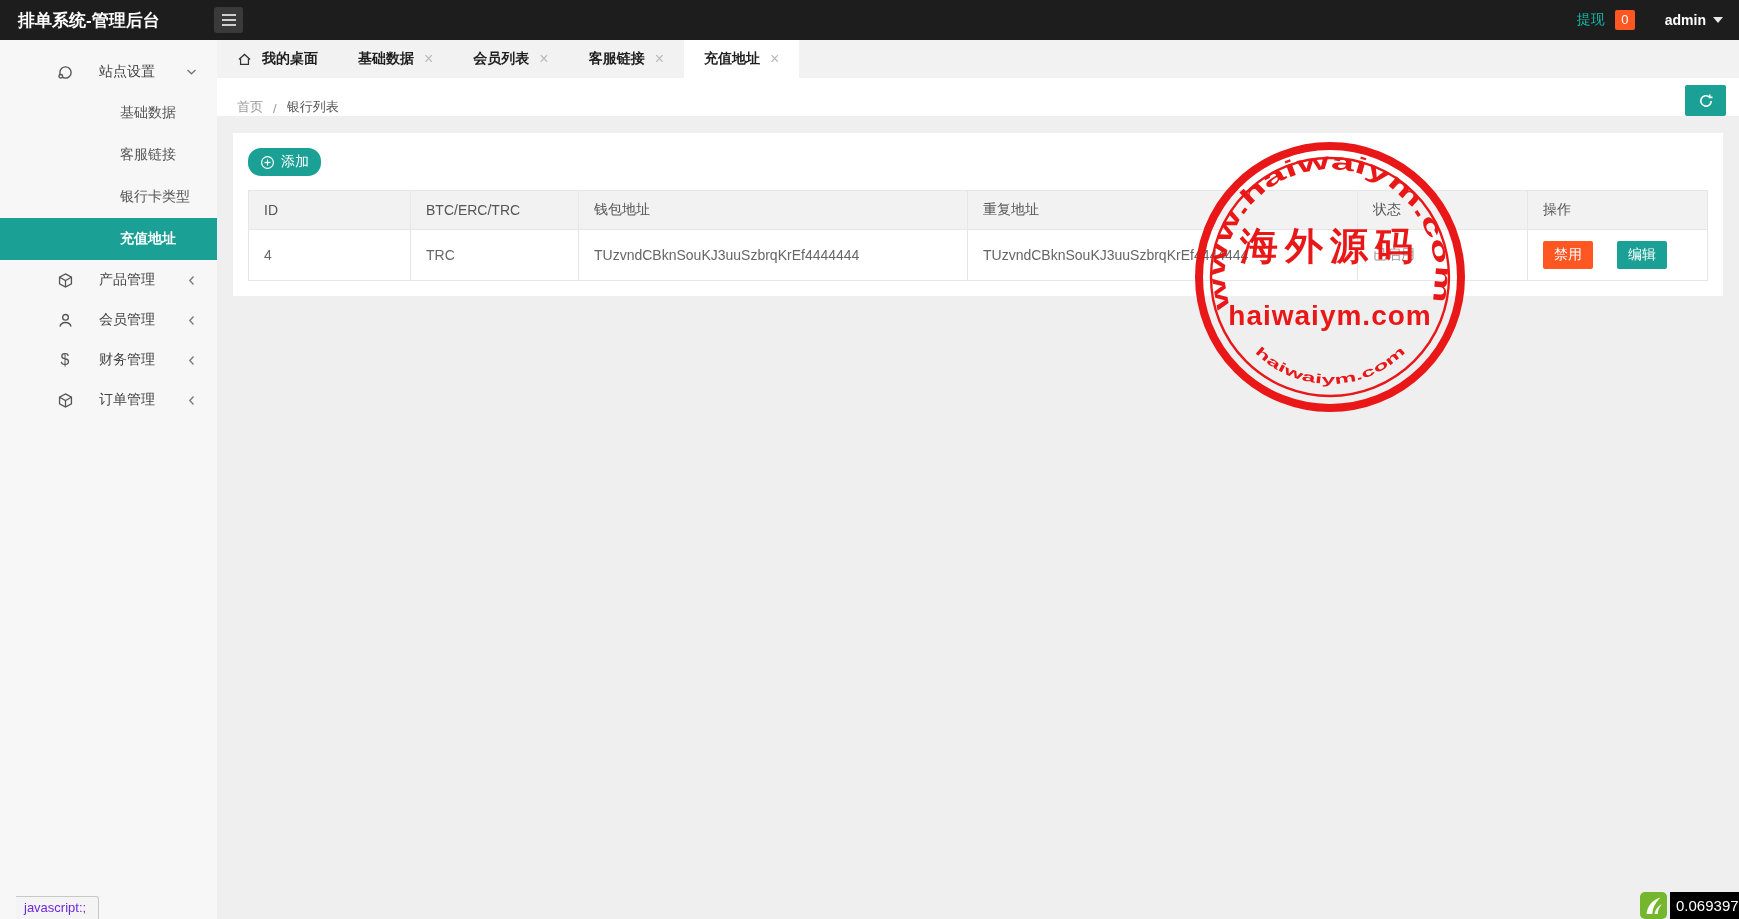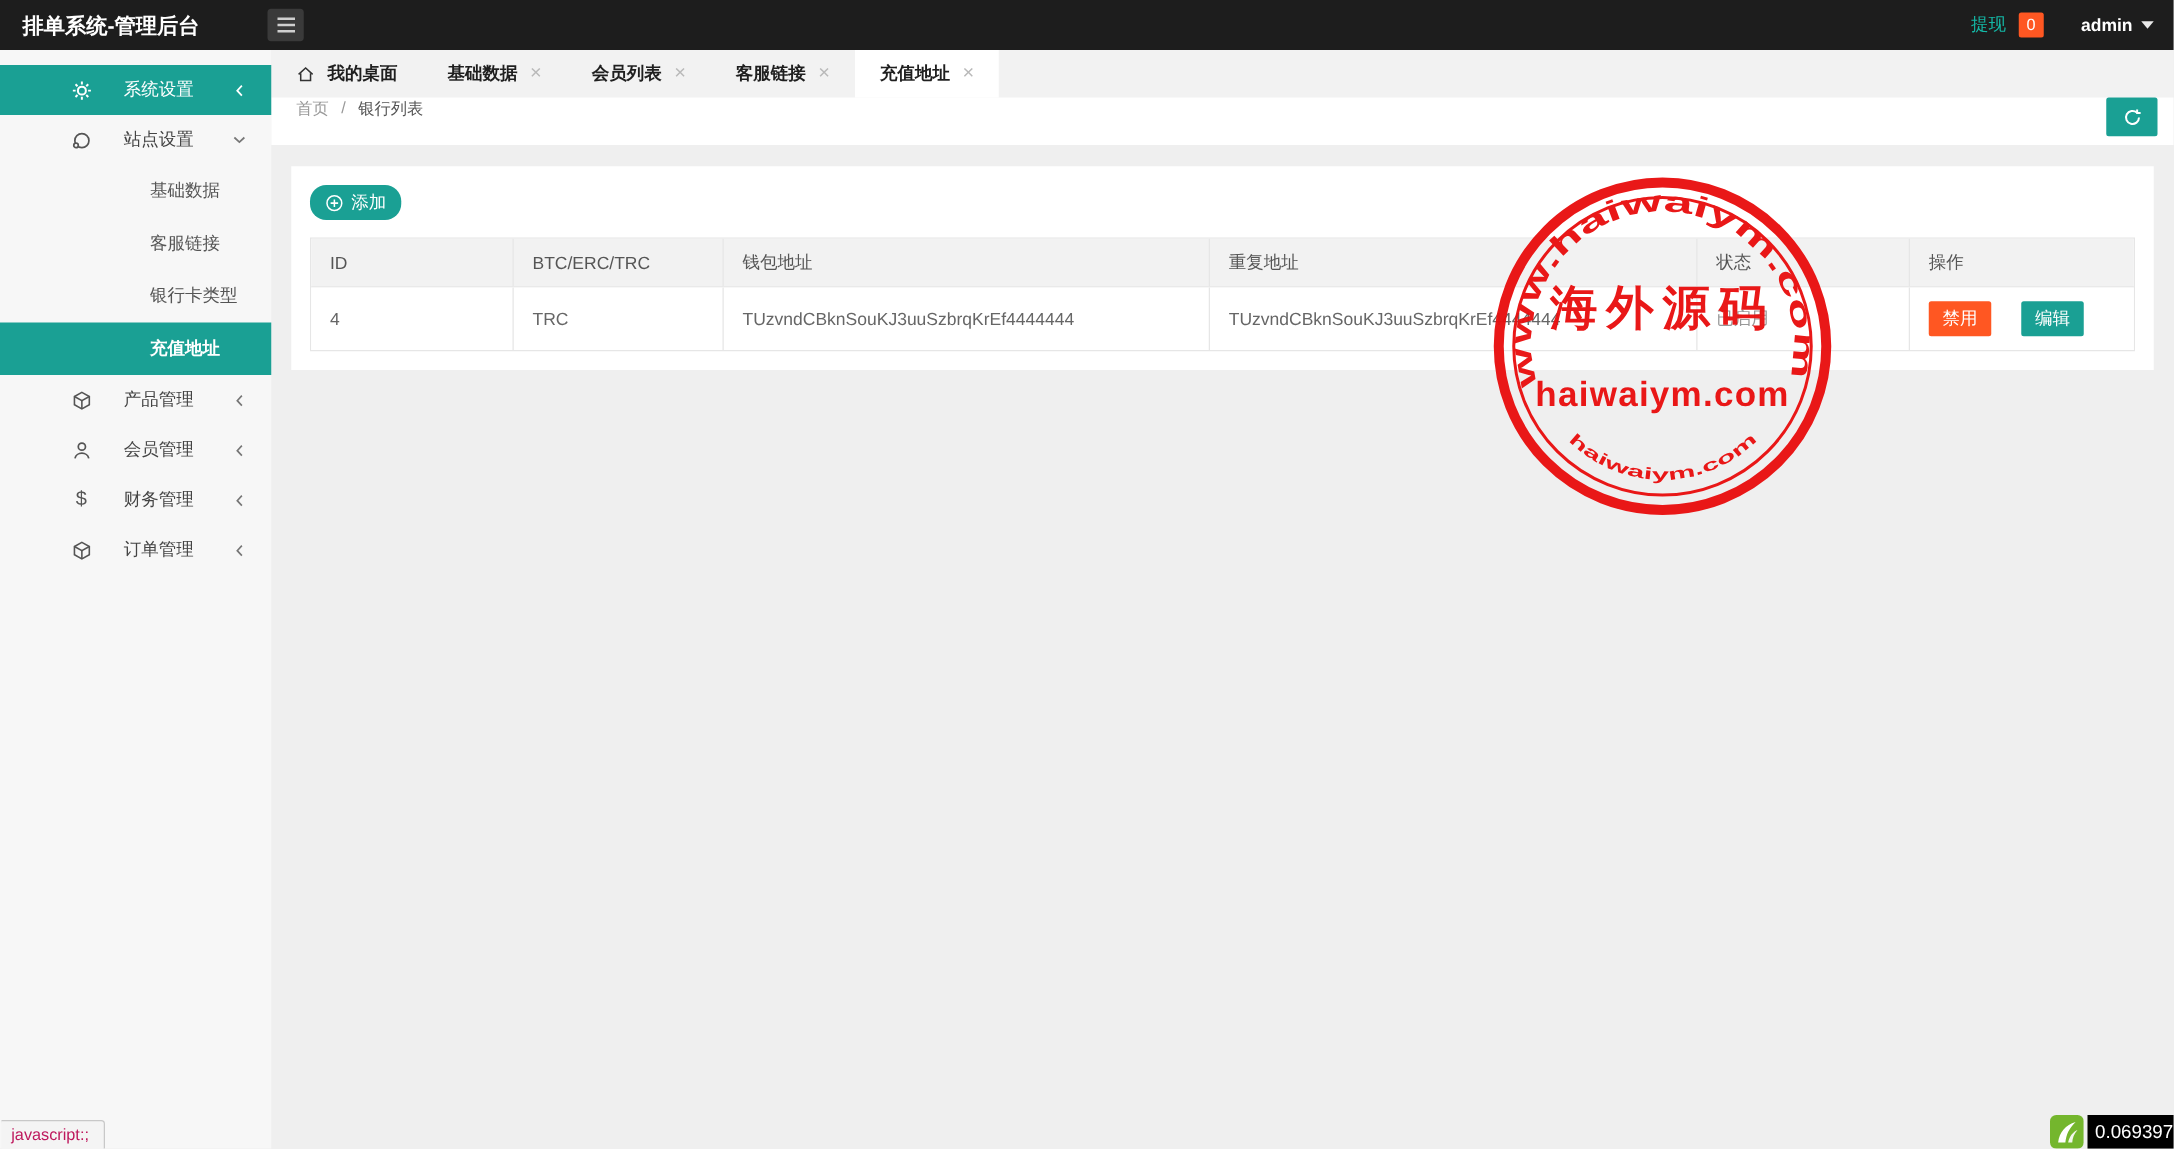--- a/index.html
+++ b/index.html
@@ -37,21 +37,21 @@
   .dollar-glyph { font-size:16px; color:#555; }
   
   .tabbar { position:absolute; top:40px; left:217px; width:1522px; height:38px;
     background:#f2f2f2; display:flex; align-items:stretch; }
   .tab { display:flex; align-items:center; padding:0 20px; gap:10px;
     font-size:14px; font-weight:bold; color:#1f1f1f; cursor:pointer; white-space:nowrap; }
   .tab.active { background:#fff; }
   .tab .close { font-weight:normal; color:#b9b9b9; font-size:16px; line-height:1; }
   
   .crumbbar { position:absolute; top:78px; left:217px; width:1522px; height:38px;
-    background:#fff; display:flex; align-items:flex-start; padding:0 13px 0 20px; }
+    background:#fff; display:flex; align-items:flex-end; padding:0 13px 0 20px; }
   .crumb-home { color:#999; font-size:13px; cursor:pointer; }
   .crumb-sep { color:#999; font-size:13px; margin:0 10px; }
   .crumb-current { color:#555; font-size:13px; }
   .refresh-btn { margin-left:auto; width:41px; height:31px; background:#1aa094; border-radius:2px;
     display:flex; align-items:center; justify-content:center; cursor:pointer; }
   
   .card { position:absolute; top:133px; left:233px; width:1490px; height:163px; background:#fff; z-index:5; }
   .add-btn { position:absolute; top:15px; left:15px; height:28px; padding:0 12px;
     background:#1aa094; color:#fff; border:none; border-radius:13px; font-size:14px;
     display:flex; align-items:center; gap:6px; cursor:pointer;
@@ -67,23 +67,23 @@
   .c1{width:162px;} .c2{width:168px;} .c3{width:389px;} .c4{width:390px;} .c5{width:170px;} .c6{flex:1;}
   .status-text { color:#999; }
   .op-btn { height:28px; padding:0 11px; border:none; border-radius:2px; color:#fff; font-size:14px;
     cursor:pointer; font-family:"Liberation Sans","DejaVu Sans",sans-serif; }
   .op-disable { background:#ff5722; margin-right:24px; }
   .op-edit { background:#1aa094; }
   
   .stamp { position:absolute; top:137px; left:1190px; width:280px; height:280px;
     z-index:50; pointer-events:none; opacity:.96; }
   
-  .status-tip { position:absolute; left:1px; bottom:0; height:23px; background:#f4f4f4;
+  .status-tip { position:absolute; left:16px; bottom:0; height:23px; background:#f4f4f4;
     border:1px solid #c8c8c8; border-left:none; border-bottom:none; border-top-right-radius:3px;
-    padding:0 12px 0 8px; line-height:22px; font-size:13px; color:#be185d; z-index:60;text-align:center; }
+    padding:0 12px 0 8px; line-height:22px; font-size:13px; color:#6d28d9; z-index:60;text-align:center; }
   .perf { position:absolute; right:0; bottom:0; display:flex; align-items:flex-end; z-index:60; }
   .perf-icon { width:27px; height:27px; margin-right:3px; }
   .perf-value { background:#000; color:#fff; height:27px; width:69px; line-height:27px;
     padding-left:6px; font-size:15px; overflow:hidden; white-space:nowrap; }
   svg { display:block; }
 </style>
 </head>
 <body>
 
 <div class="header">
@@ -95,41 +95,20 @@
   </div>
   <div class="header-right">
     <span class="withdraw-label">提现</span>
     <span class="badge">0</span>
     <span class="username">admin</span>
     <span class="caret-down"></span>
   </div>
 </div>
 
 <div class="sidebar">
-  <div class="nav-item active-parent">
-    <span class="nicon">
-      <svg width="17" height="17" viewBox="0 0 16 16" fill="none" stroke="#fff" stroke-width="1.5">
-        <circle cx="8" cy="8" r="3"></circle>
-        <line x1="8" y1="1.2" x2="8" y2="3.3"></line>
-          <line x1="8" y1="12.7" x2="8" y2="14.8"></line>
-        <line x1="1.2" y1="8" x2="3.3" y2="8"></line>
-          <line x1="12.7" y1="8" x2="14.8" y2="8"></line>
-        <line x1="3.2" y1="3.2" x2="4.7" y2="4.7"></line>
-          <line x1="11.3" y1="11.3" x2="12.8" y2="12.8"></line>
-        <line x1="3.2" y1="12.8" x2="4.7" y2="11.3"></line>
-          <line x1="11.3" y1="4.7" x2="12.8" y2="3.2"></line>
-      </svg>
-    </span>
-    <span>系统设置</span>
-    <span class="chev">
-      <svg width="10" height="11" viewBox="0 0 10 11" fill="none" stroke="#fff" stroke-width="1.4">
-          <polyline points="6.5,1.5 2.8,5.5 6.5,9.5"></polyline>
-        </svg>
-    </span>
-  </div>
 
   <div class="nav-item">
     <span class="nicon">
       <svg width="17" height="17" viewBox="0 0 16 16" fill="none" stroke="#555" stroke-width="1.3">
         <circle cx="8" cy="8" r="5.3"></circle>
           <circle cx="3.6" cy="11.6" r="1.7" fill="#f7f7f7"></circle>
       </svg>
     </span>
     <span>站点设置</span>
     <span class="chev">

